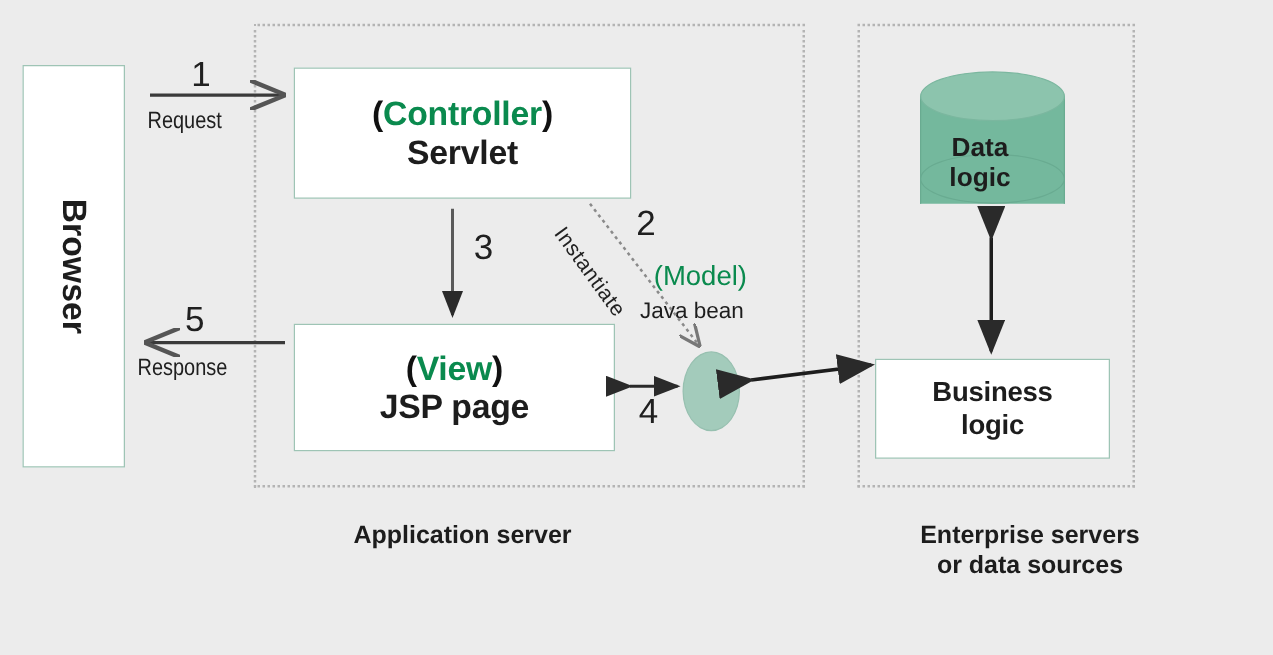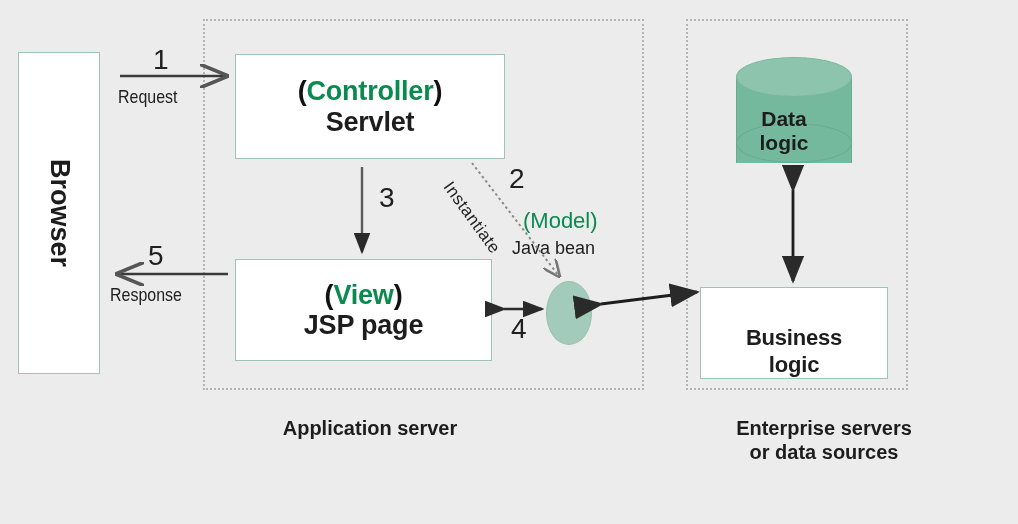--- a/index.html
+++ b/index.html
@@ -62,23 +62,22 @@
   }
   #controller-box {
     left: 235px; top: 54px; width: 270px; height: 105px;
     font-size: 27px;
   }
   #view-box {
     left: 235px; top: 259px; width: 257px; height: 102px;
     font-size: 27px;
   }
   #business-box {
-    left: 700px; top: 287px; width: 188px; height: 92px;
+    left: 700px; top: 287px; width: 188px; height: 80px;
     font-size: 22px;
-    justify-content: flex-end;
   }
   #business-box .line1, #business-box .line2 { line-height: 1.2; }
 
   
   #datastore {
     position: absolute;
     left: 736px; top: 57px; width: 116px; height: 126px;
   }
   #datastore .cyl-body {
     position: absolute;

